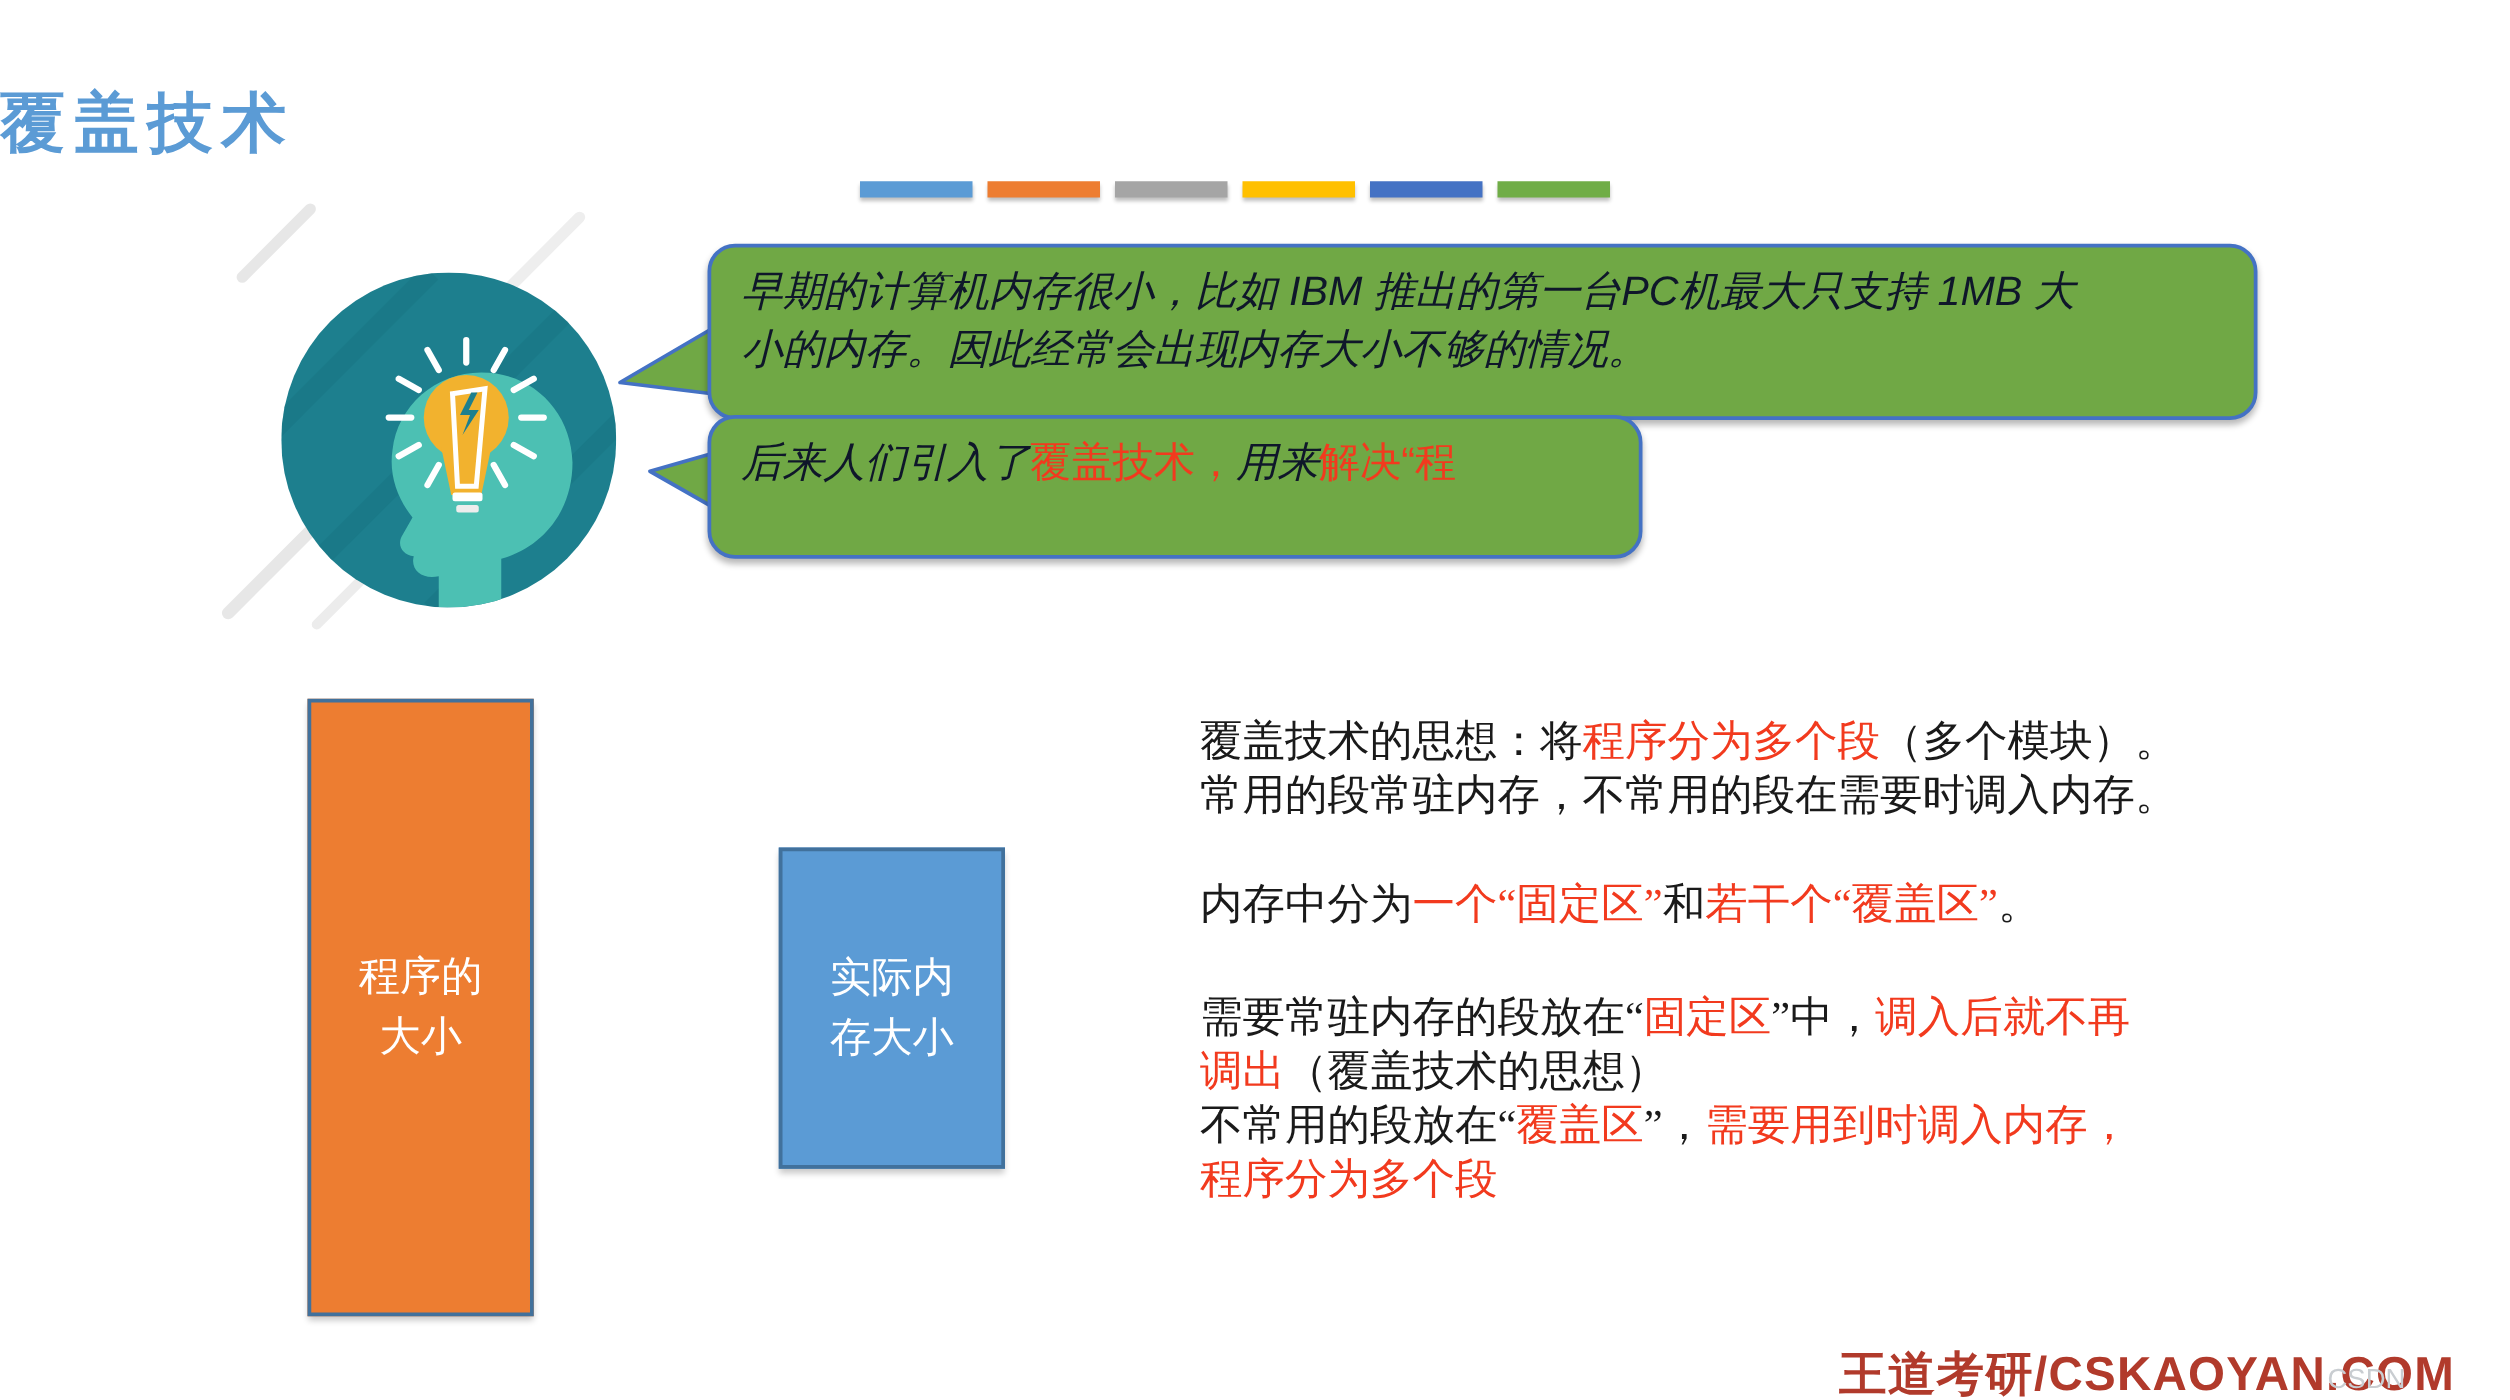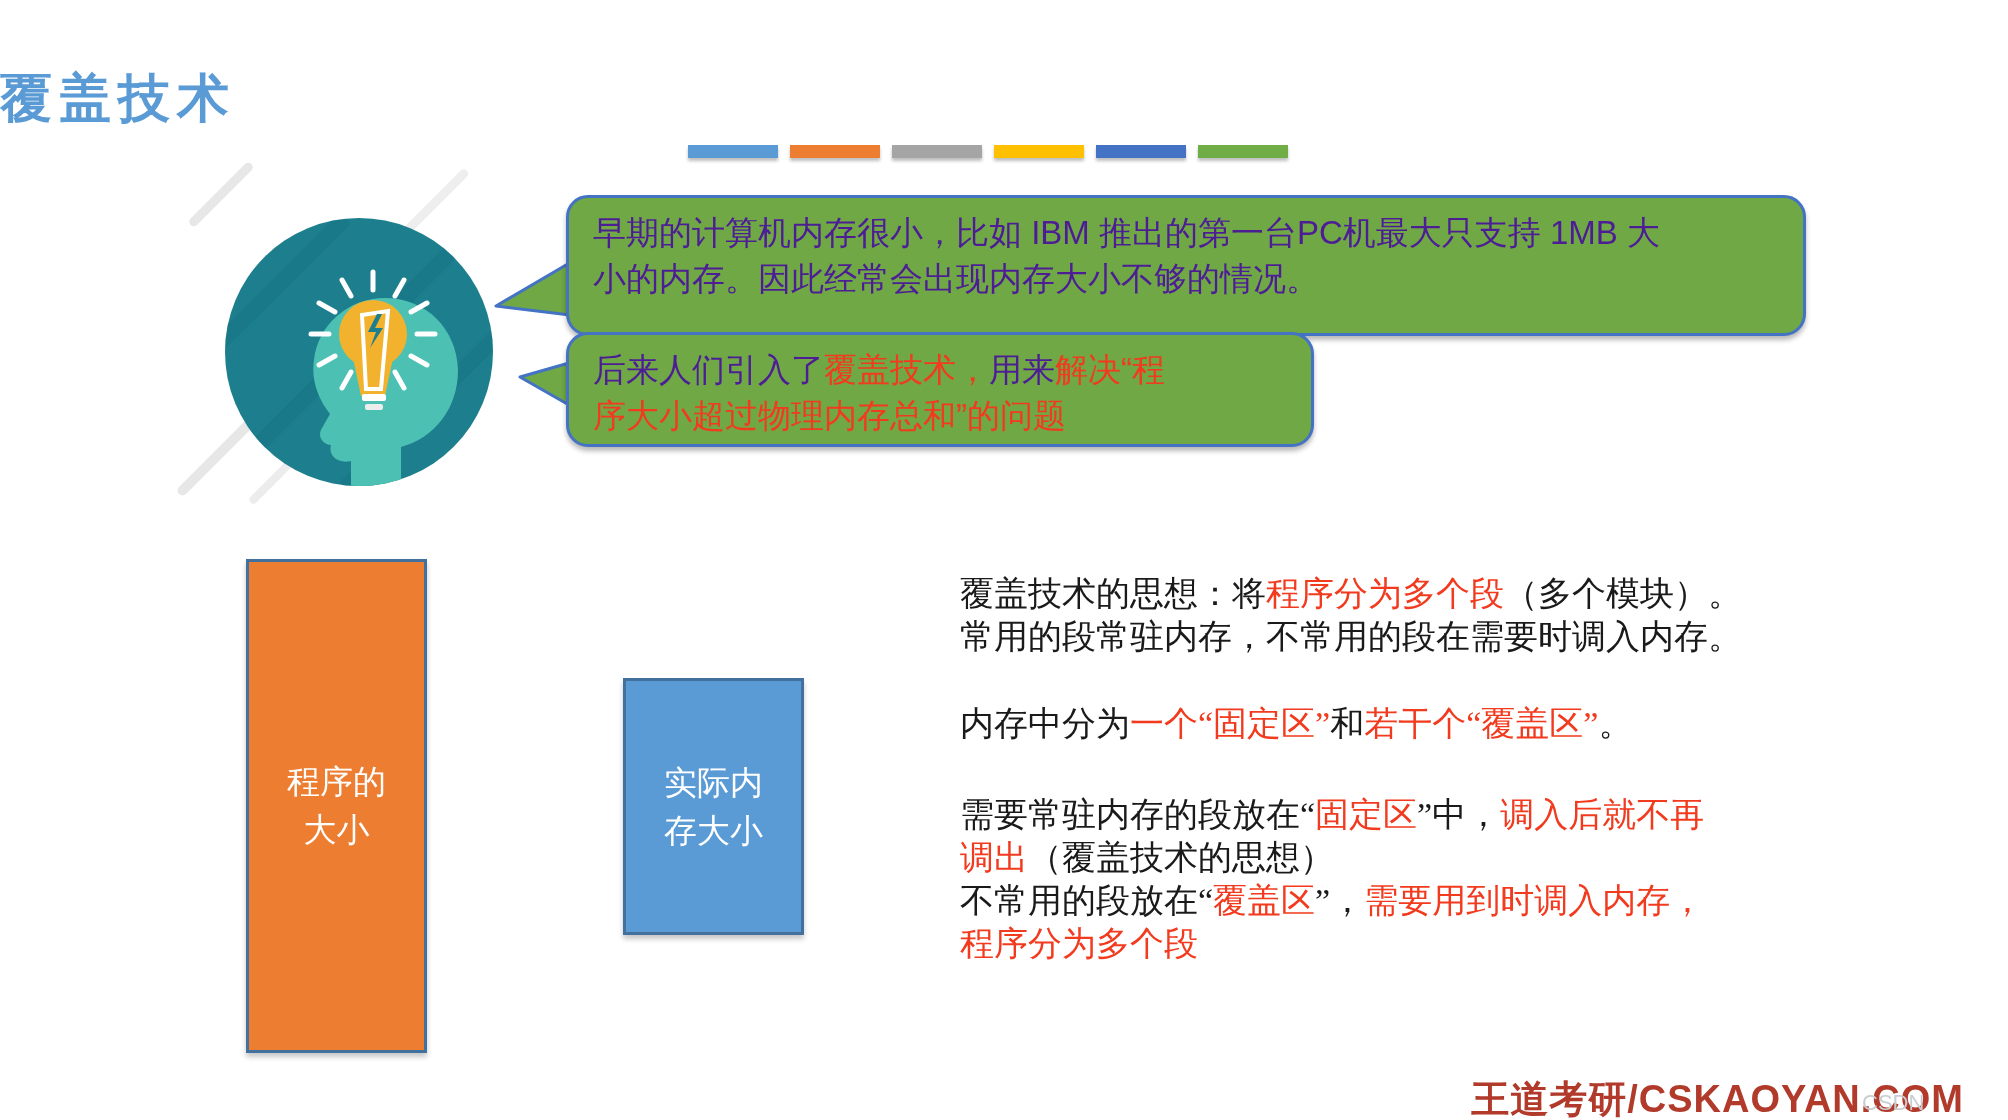--- a/index.html
+++ b/index.html
@@ -54,21 +54,21 @@
   .memory{left:623px;top:678px;width:181px;height:257px;background:var(--memory-blue);}
   .main-text{
     position:absolute;left:960px;top:572px;width:930px;
     font-family:"Liberation Serif",serif;
     font-size:34px;line-height:43px;color:var(--ink);
   }
   .main-text p.p1{margin-bottom:44px;}
   .main-text p.p2{margin-bottom:48px;}
   .main-text p.p3{}
   .c-red{color:var(--red);}
-  .c-white{color:#4c1d95;}
+  .c-white{color:#0f172a;font-style:italic;}
   .c-black{color:var(--ink);}
   .watermark{
     position:absolute;right:44px;top:1074px;
     font-size:38px;font-weight:bold;color:var(--watermark-red);
     font-family:"Liberation Sans",sans-serif;letter-spacing:1px;
   }
   .csdn{
     position:absolute;left:1862px;top:1090px;font-size:22px;color:#C9CDD1;z-index:5;
   }
 </style>
@@ -135,21 +135,21 @@
     <path d="M86 8 L4 56 L86 66"></path>
   </svg>
   <div class="bubble b1">
     <p><span class="c-white">早期的计算机内存很小，比如 IBM 推出的第一台PC机最大只支持 1MB 大</span><br><span class="c-white">小的内存。因此经常会出现内存大小不够的情况。</span></p>
   </div>
 
   <svg class="tail t2" viewBox="0 0 68 62">
     <path d="M64 8 L8 24 L64 56"></path>
   </svg>
   <div class="bubble b2">
-    <p><span class="c-white">后来人们引入了</span><span class="c-red">覆盖技术，</span><span class="c-white">用来</span><span class="c-red">解决“程</span><br><span class="c-red">序大小超过物理内存总和”的问题</span></p>
+    <p><span class="c-white">后来人们引入了</span><span class="c-red">覆盖技术，</span><span class="c-white">用来</span><span class="c-red">解决“程</span><br></p>
   </div>
 
   <div class="box program">
     <span>程序的<br>大小</span>
   </div>
   <div class="box memory">
     <span>实际内<br>存大小</span>
   </div>
 
   <div class="main-text">

